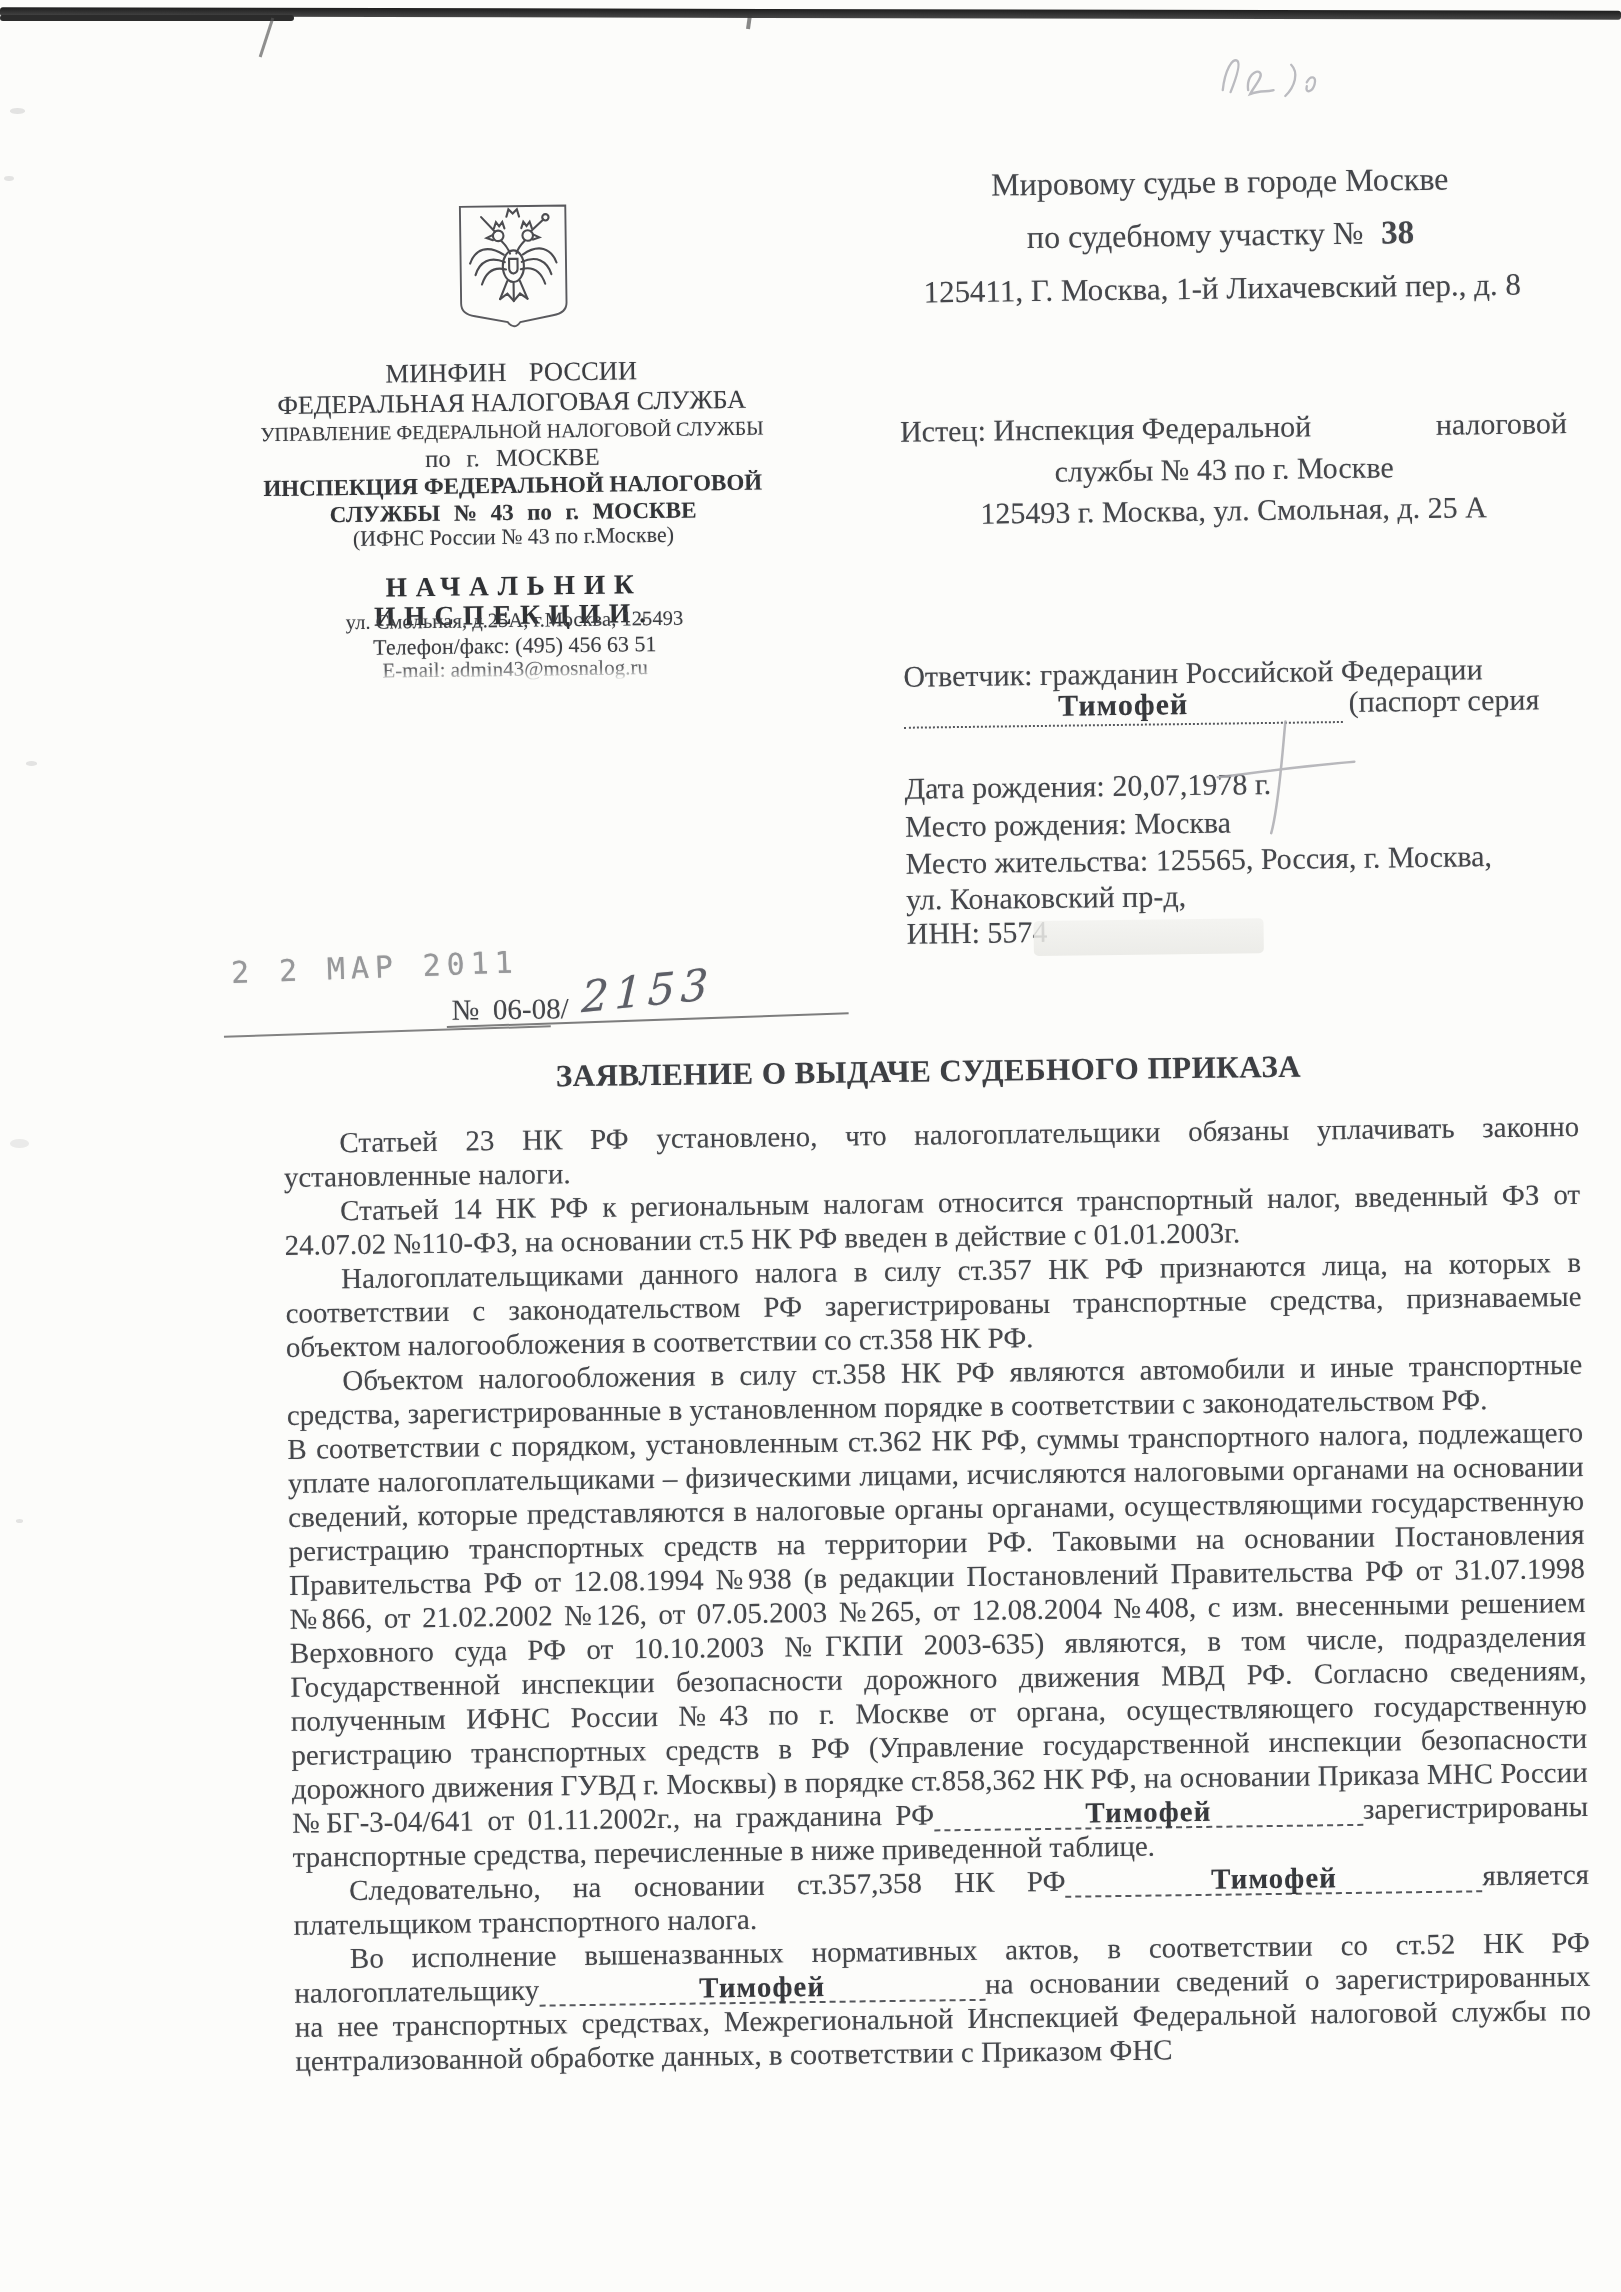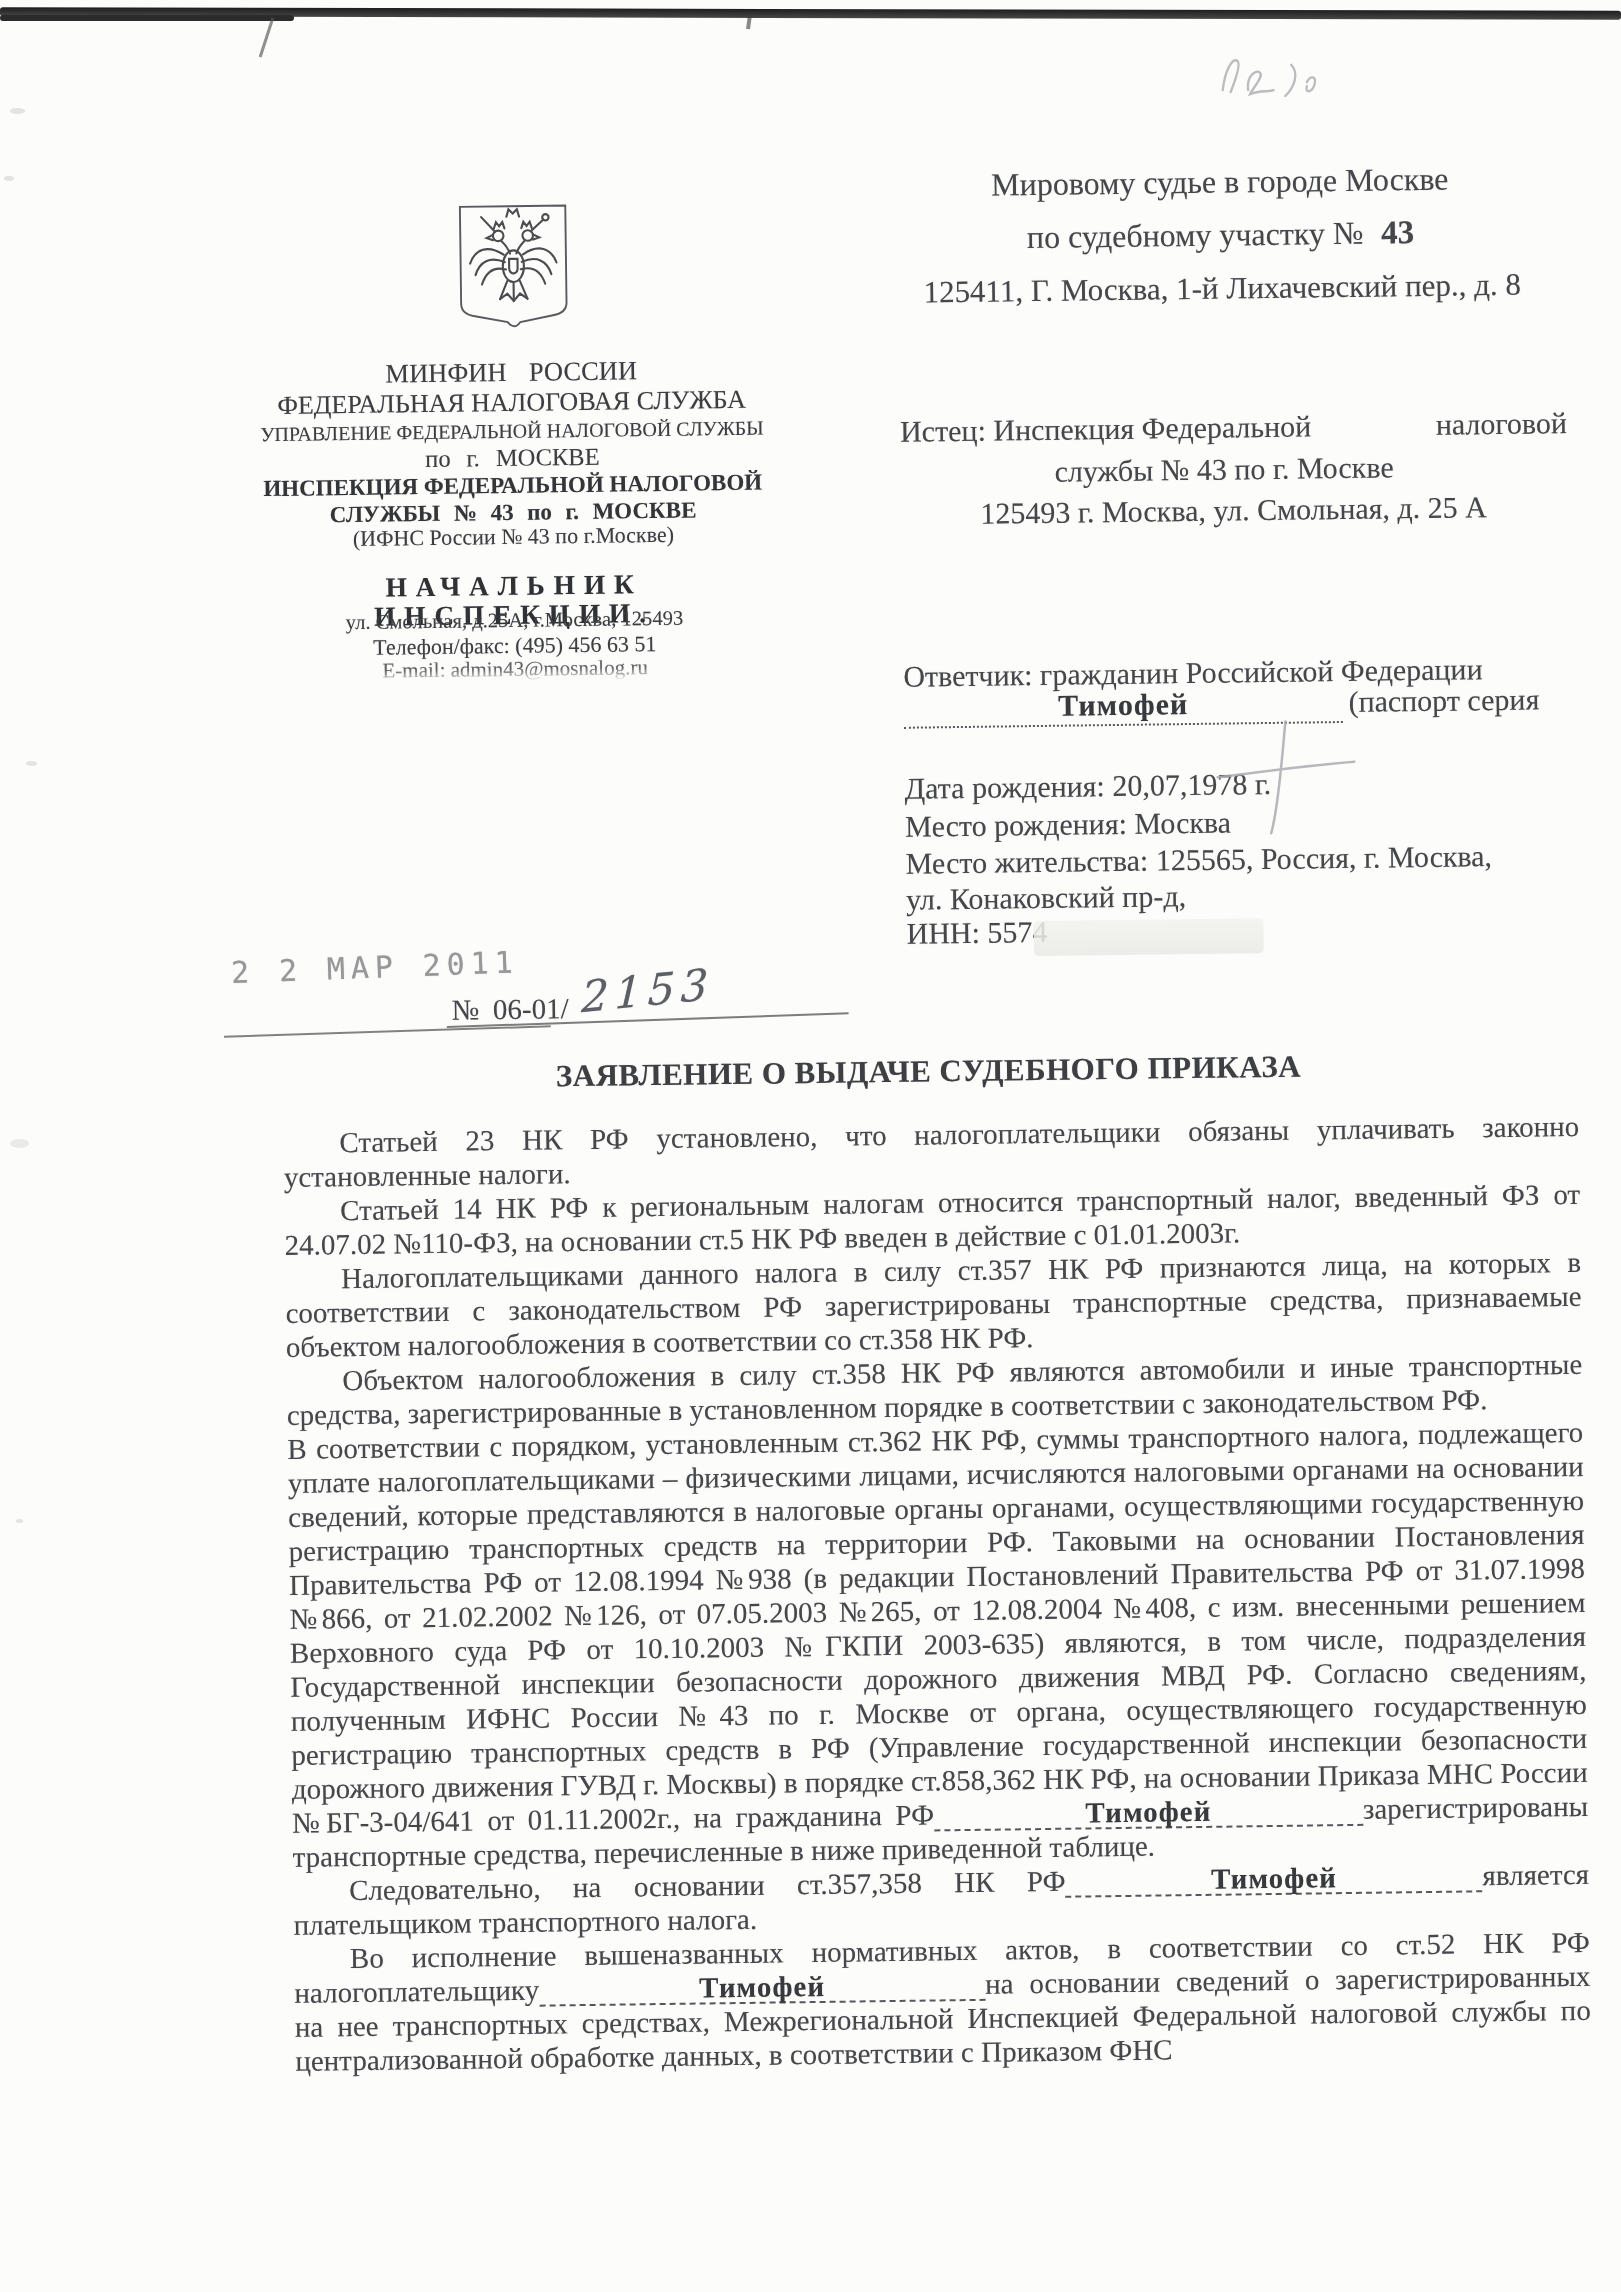--- a/index.html
+++ b/index.html
@@ -144,21 +144,21 @@
     <div class="abs lh lh-insp2">СЛУЖБЫ № 43 по г. МОСКВЕ</div>
     <div class="abs lh lh-short">(ИФНС России № 43 по г.Москве)</div>
     <div class="abs lh lh-head">НАЧАЛЬНИК ИНСПЕКЦИИ.</div>
     <div class="abs lh lh-addr">ул. Смольная, д.25А, г.Москва, 125493</div>
     <div class="abs lh lh-phone">Телефон/факс: (495) 456 63 51</div>
     <div class="abs lh lh-email">E-mail: admin43@mosnalog.ru</div>
 
     <div class="abs court-l1">Мировому судье в городе Москве</div>
     <div class="abs court-l2">
       <span>по судебному участку №</span>
-      <span class="court-num">43</span>
+      <span class="court-num">38</span>
     </div>
     <div class="abs court-l3">125411, Г. Москва, 1-й Лихачевский пер., д. 8</div>
 
     <div class="abs pl-l1">
       <span>Истец: Инспекция Федеральной</span>
       <span>налоговой</span>
     </div>
     <div class="abs pl-l2">службы № 43 по г. Москве</div>
     <div class="abs pl-l3">125493 г. Москва, ул. Смольная, д. 25 А</div>
 
@@ -190,21 +190,21 @@
       <g fill="none" stroke="#adadb2" stroke-width="2.6" stroke-linecap="round" opacity=".85">
         <path d="M10 64 C45 60 118 52 150 50"></path>
         <path d="M80 8 C76 45 72 95 64 122"></path>
       </g>
     </svg>
 
     <div class="abs stamp">2 2 МАР 2011</div>
     <div class="abs stamp-line"></div>
     <div class="abs num-row">
       <span>№</span>
-      <span>06-01/</span>
+      <span>06-08/</span>
       <span class="num-handwritten">2153</span>
     </div>
     <div class="abs num-line"></div>
 
     <div class="abs doc-title">ЗАЯВЛЕНИЕ О ВЫДАЧЕ СУДЕБНОГО ПРИКАЗА</div>
 
     <div class="abs body-text">
       <p class="ind"><span>Статьей 23 НК РФ установлено, что налогоплательщики обязаны уплачивать законно установленные налоги.</span></p>
       <p class="ind"><span>Статьей 14 НК РФ к региональным налогам относится транспортный налог, введенный ФЗ от 24.07.02 №110-ФЗ, на основании ст.5 НК РФ введен в действие с 01.01.2003г.</span></p>
       <p class="ind"><span>Налогоплательщиками данного налога в силу ст.357 НК РФ признаются лица, на которых в соответствии с законодательством РФ зарегистрированы транспортные средства, признаваемые объектом налогообложения в соответствии со ст.358 НК РФ.</span></p>

